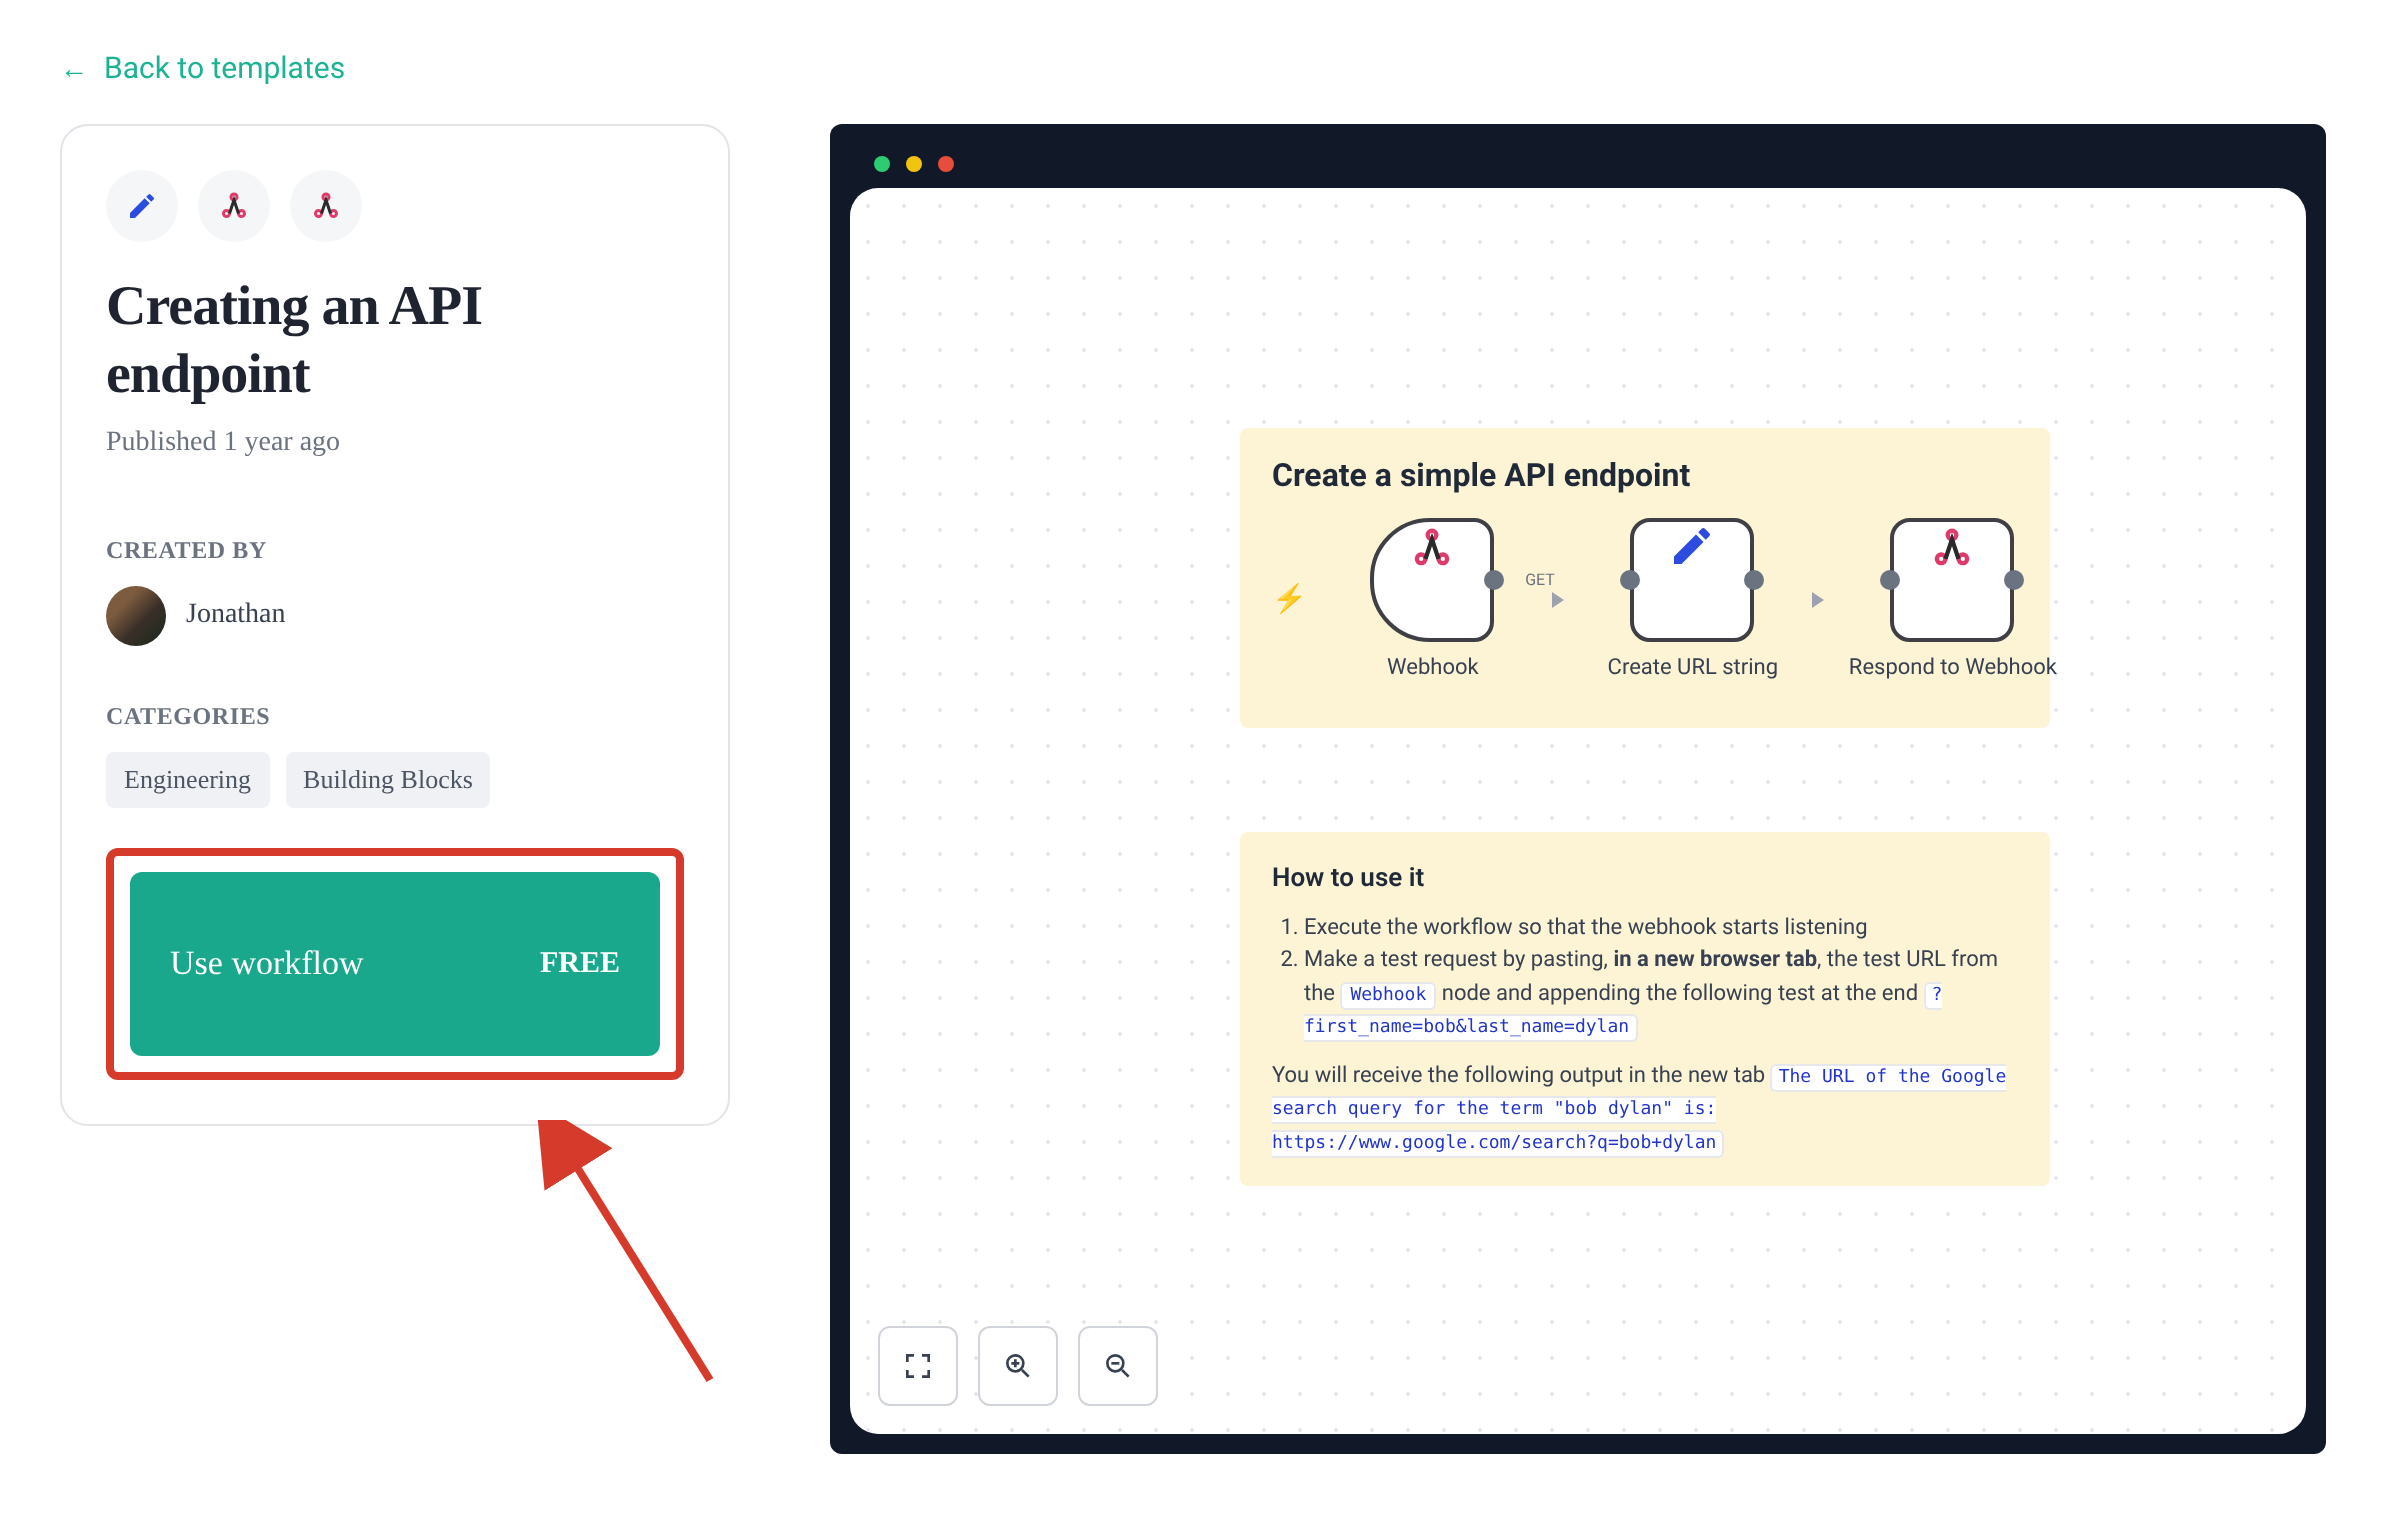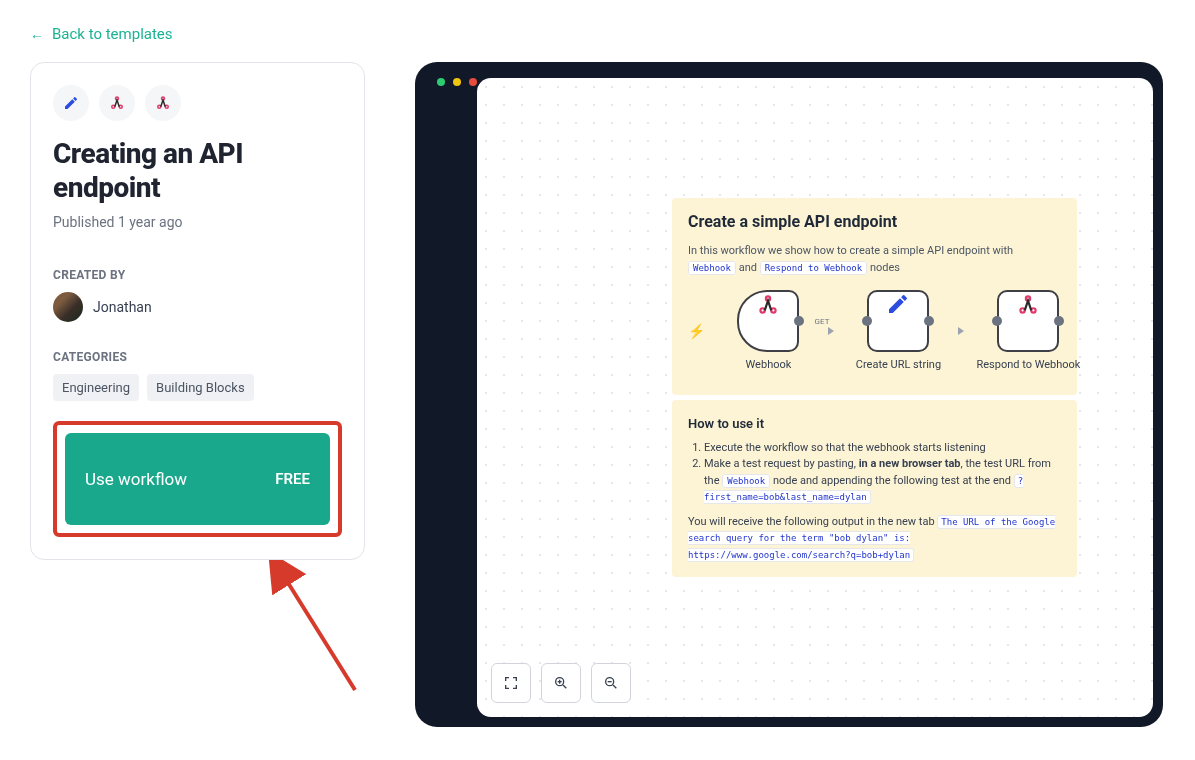--- a/index.html
+++ b/index.html
@@ -25,20 +25,21 @@
   .back-link .arrow { font-size: 14px; }
   .card {
     position: absolute;
     top: 62px;
     left: 30px;
     width: 335px;
     border: 1px solid #E2E4E9;
     border-radius: 14px;
     padding: 22px;
     background: #fff;
+    font-family: Liberation Serif, serif;
   }
   .icon-row {
     display: flex;
     gap: 10px;
     margin-bottom: 16px;
   }
   .icon-circle {
     width: 36px;
     height: 36px;
     border-radius: 50%;
@@ -110,24 +111,24 @@
   }
 
   
   .preview {
     position: absolute;
     top: 62px;
     left: 415px;
     width: 748px;
     height: 665px;
     background: #111827;
-    border-radius: 22px;
+    border-radius: 6px;
     padding: 16px 10px 10px 10px;
     display: flex;
-    flex-direction: row;
+    flex-direction: column;
   }
   .traffic { display: flex; gap: 8px; padding: 0 0 8px 12px; }
   .dot { width: 8px; height: 8px; border-radius: 50%; }
   .dot.g { background:#2ECC71; } .dot.y { background:#F1C40F; } .dot.r { background:#E74C3C; }
   .canvas {
     flex: 1;
     background: #ffffff;
     border-radius: 14px;
     position: relative;
     background-image: radial-gradient(#E5E7EB 1px, transparent 1px);
@@ -268,27 +269,20 @@
 <div class="preview">
   <div class="traffic">
     <div class="dot g"></div>
     <div class="dot y"></div>
     <div class="dot r"></div>
   </div>
   <div class="canvas">
 
     <div class="sticky" style="top:120px; left:195px; width:405px;">
       <h3>Create a simple API endpoint</h3>
-      <div class="desc">
-        <span>In this workflow we show how to create a simple API endpoint with </span>
-        <span class="code-chip">Webhook</span>
-        <span> and </span>
-        <span class="code-chip">Respond to Webhook</span>
-        <span> nodes</span>
-      </div>
       <div class="node-row">
         <span class="bolt">⚡</span>
         <div class="node">
           <div class="node-box first">
             <svg width="26" height="26" viewBox="0 0 24 24" fill="none" stroke="#E03A6A" stroke-width="2">
                 <circle cx="7" cy="17" r="2"></circle>
                 <circle cx="17" cy="17" r="2"></circle>
                 <circle cx="12" cy="6" r="2"></circle>
                 <path d="M9 17l3-9 3 9" stroke="#2b2b2b"></path>
               </svg>

